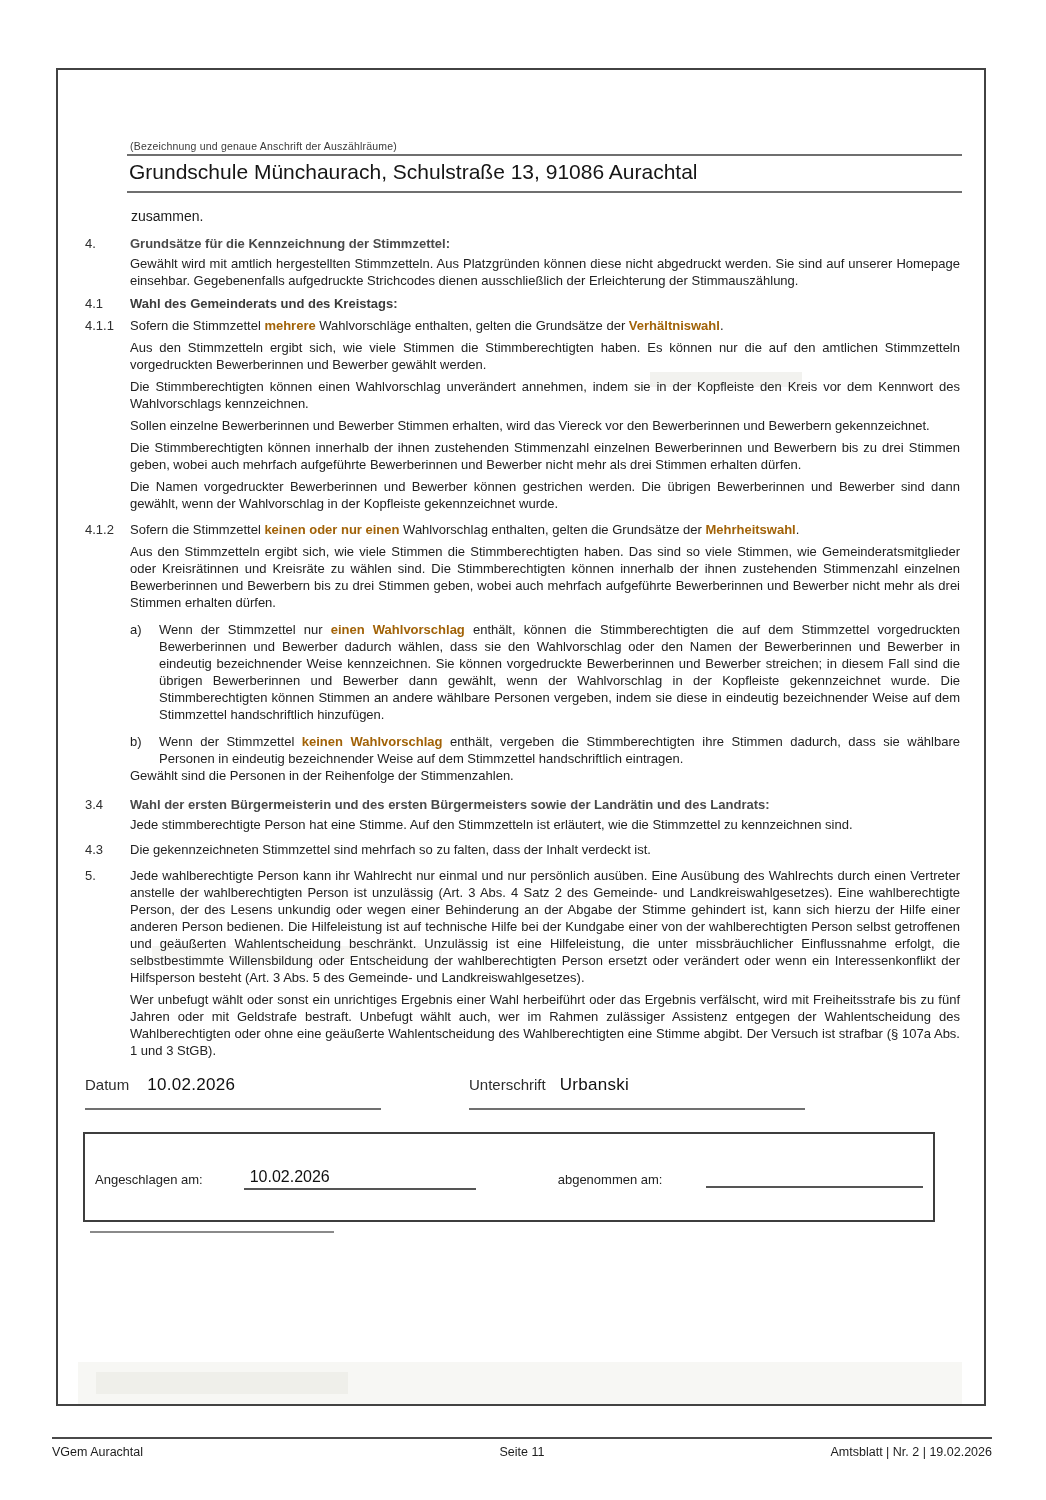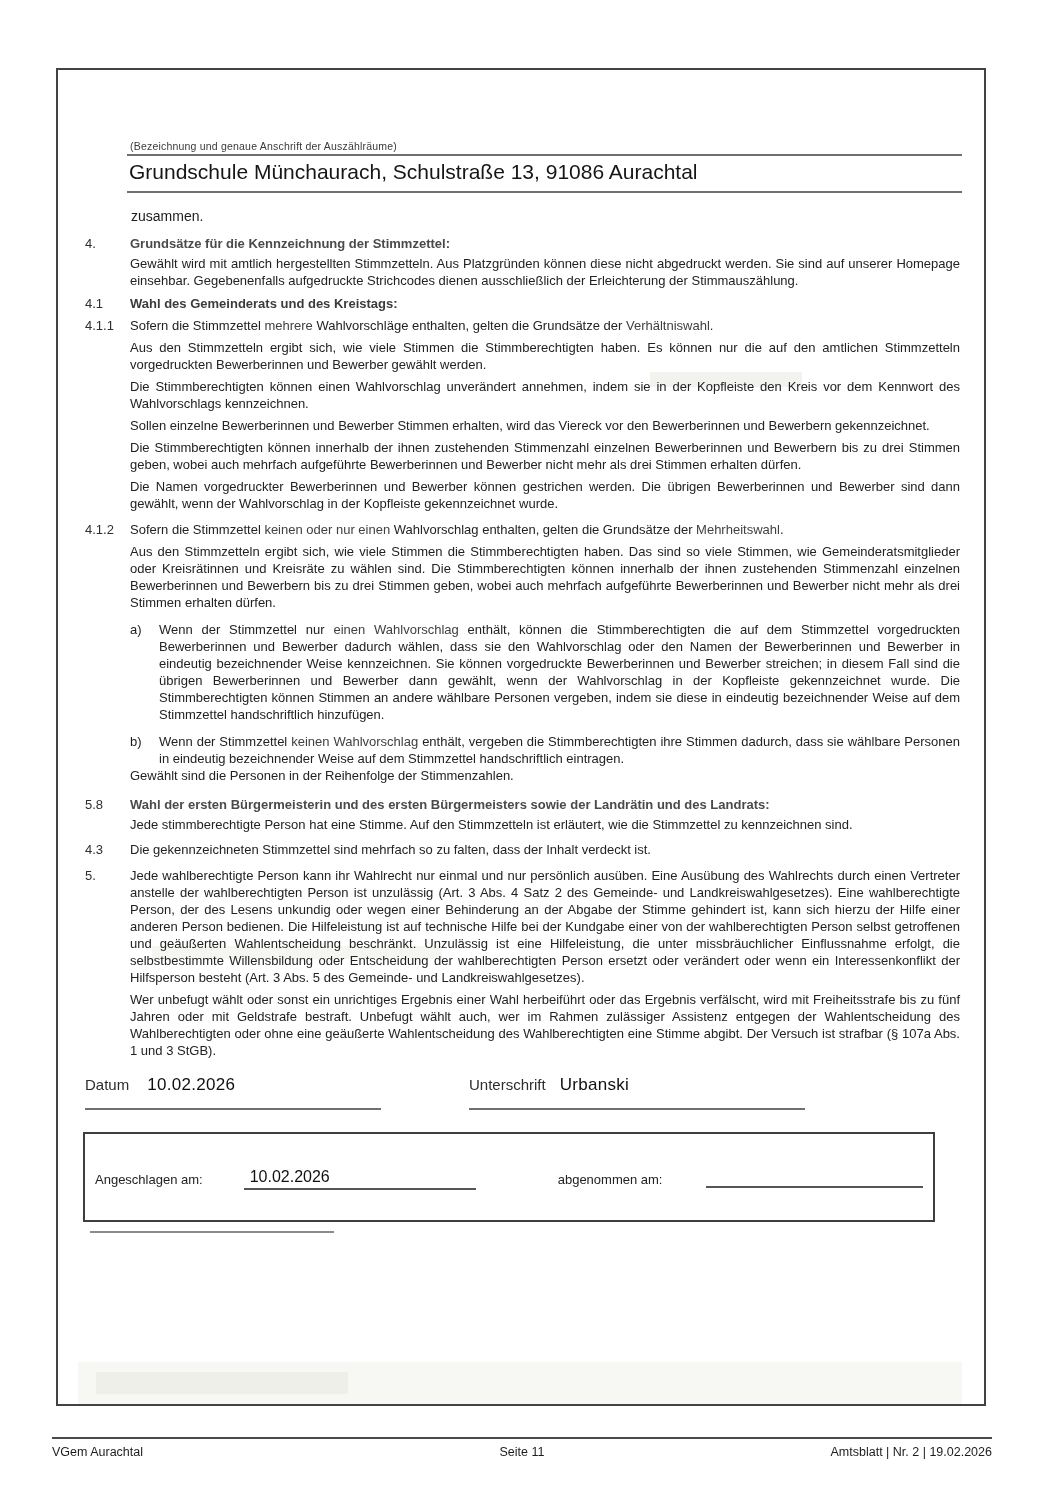--- a/index.html
+++ b/index.html
@@ -48,21 +48,21 @@
   .num { position: absolute; left: -45px; top: 0; width: 42px; font-size: 13px; color: #2e2e2e; }
   .head { font-weight: bold; color: #3b3b3b; margin-bottom: 3px; }
   .lead { margin-bottom: 6px; }
   .row p.body { text-align: justify; margin: 0 0 5px 0; color: #222; }
   .row p.body:last-child { margin-bottom: 0; }
   .gap-top { margin-top: 10px; }
   .sub { display: flex; margin-top: 10px; }
   .sub .marker { flex: none; width: 29px; }
   .sub p.body { flex: 1; }
   .closing { margin-top: 10px; }
-  b { font-weight: normal; color: #404040; }
+  b { font-weight: bold; color: #a16207; }
   .mb6 { margin-bottom: 6px; } .mb5 { margin-bottom: 5px; }
   .mb9 { margin-bottom: 9px; } .mb12 { margin-bottom: 12px; } .mb8 { margin-bottom: 8px; }
   .faded { color: #4a4a4a; }
 
   .sig-row { display: flex; margin: 16px 0 0 -45px; }
   .sig-field { display: flex; align-items: baseline; border-bottom: 2px solid #707070; padding-bottom: 13px; }
   .sig-field.date { width: 296px; }
   .sig-field.sign { width: 336px; margin-left: 88px; }
   .sig-label { font-size: 15px; color: #2d2d2d; }
   .sig-value { font-size: 17px; color: #101010; margin-left: 18px; letter-spacing: .3px; }
@@ -158,21 +158,21 @@
           <p class="body"><span>Wenn der Stimmzettel nur </span><b>einen Wahlvorschlag</b><span> enthält, können die Stimmberechtigten die auf dem Stimmzettel vorgedruckten Bewerberinnen und Bewerber dadurch wählen, dass sie den Wahlvorschlag oder den Namen der Bewerberinnen und Bewerber in eindeutig bezeichnender Weise kennzeichnen. Sie können vorgedruckte Bewerberinnen und Bewerber streichen; in diesem Fall sind die übrigen Bewerberinnen und Bewerber dann gewählt, wenn der Wahlvorschlag in der Kopfleiste gekennzeichnet wurde. Die Stimmberechtigten können Stimmen an andere wählbare Personen vergeben, indem sie diese in eindeutig bezeichnender Weise auf dem Stimmzettel handschriftlich hinzufügen.</span></p>
         </div>
         <div class="sub">
           <span class="marker">b)</span>
           <p class="body"><span>Wenn der Stimmzettel </span><b>keinen Wahlvorschlag</b><span> enthält, vergeben die Stimmberechtigten ihre Stimmen dadurch, dass sie wählbare Personen in eindeutig bezeichnender Weise auf dem Stimmzettel handschriftlich eintragen.</span></p>
         </div>
         <p class="body closing">Gewählt sind die Personen in der Reihenfolge der Stimmenzahlen.</p>
       </div>
 
       <div class="row mb8">
-        <div class="num">5.8</div>
+        <div class="num">3.4</div>
         <div class="head faded">Wahl der ersten Bürgermeisterin und des ersten Bürgermeisters sowie der Landrätin und des Landrats:</div>
         <p class="body">Jede stimmberechtigte Person hat eine Stimme. Auf den Stimmzetteln ist erläutert, wie die Stimmzettel zu kennzeichnen sind.</p>
       </div>
 
       <div class="row mb9">
         <div class="num">4.3</div>
         <p class="body faded">Die gekennzeichneten Stimmzettel sind mehrfach so zu falten, dass der Inhalt verdeckt ist.</p>
       </div>
 
       <div class="row">

